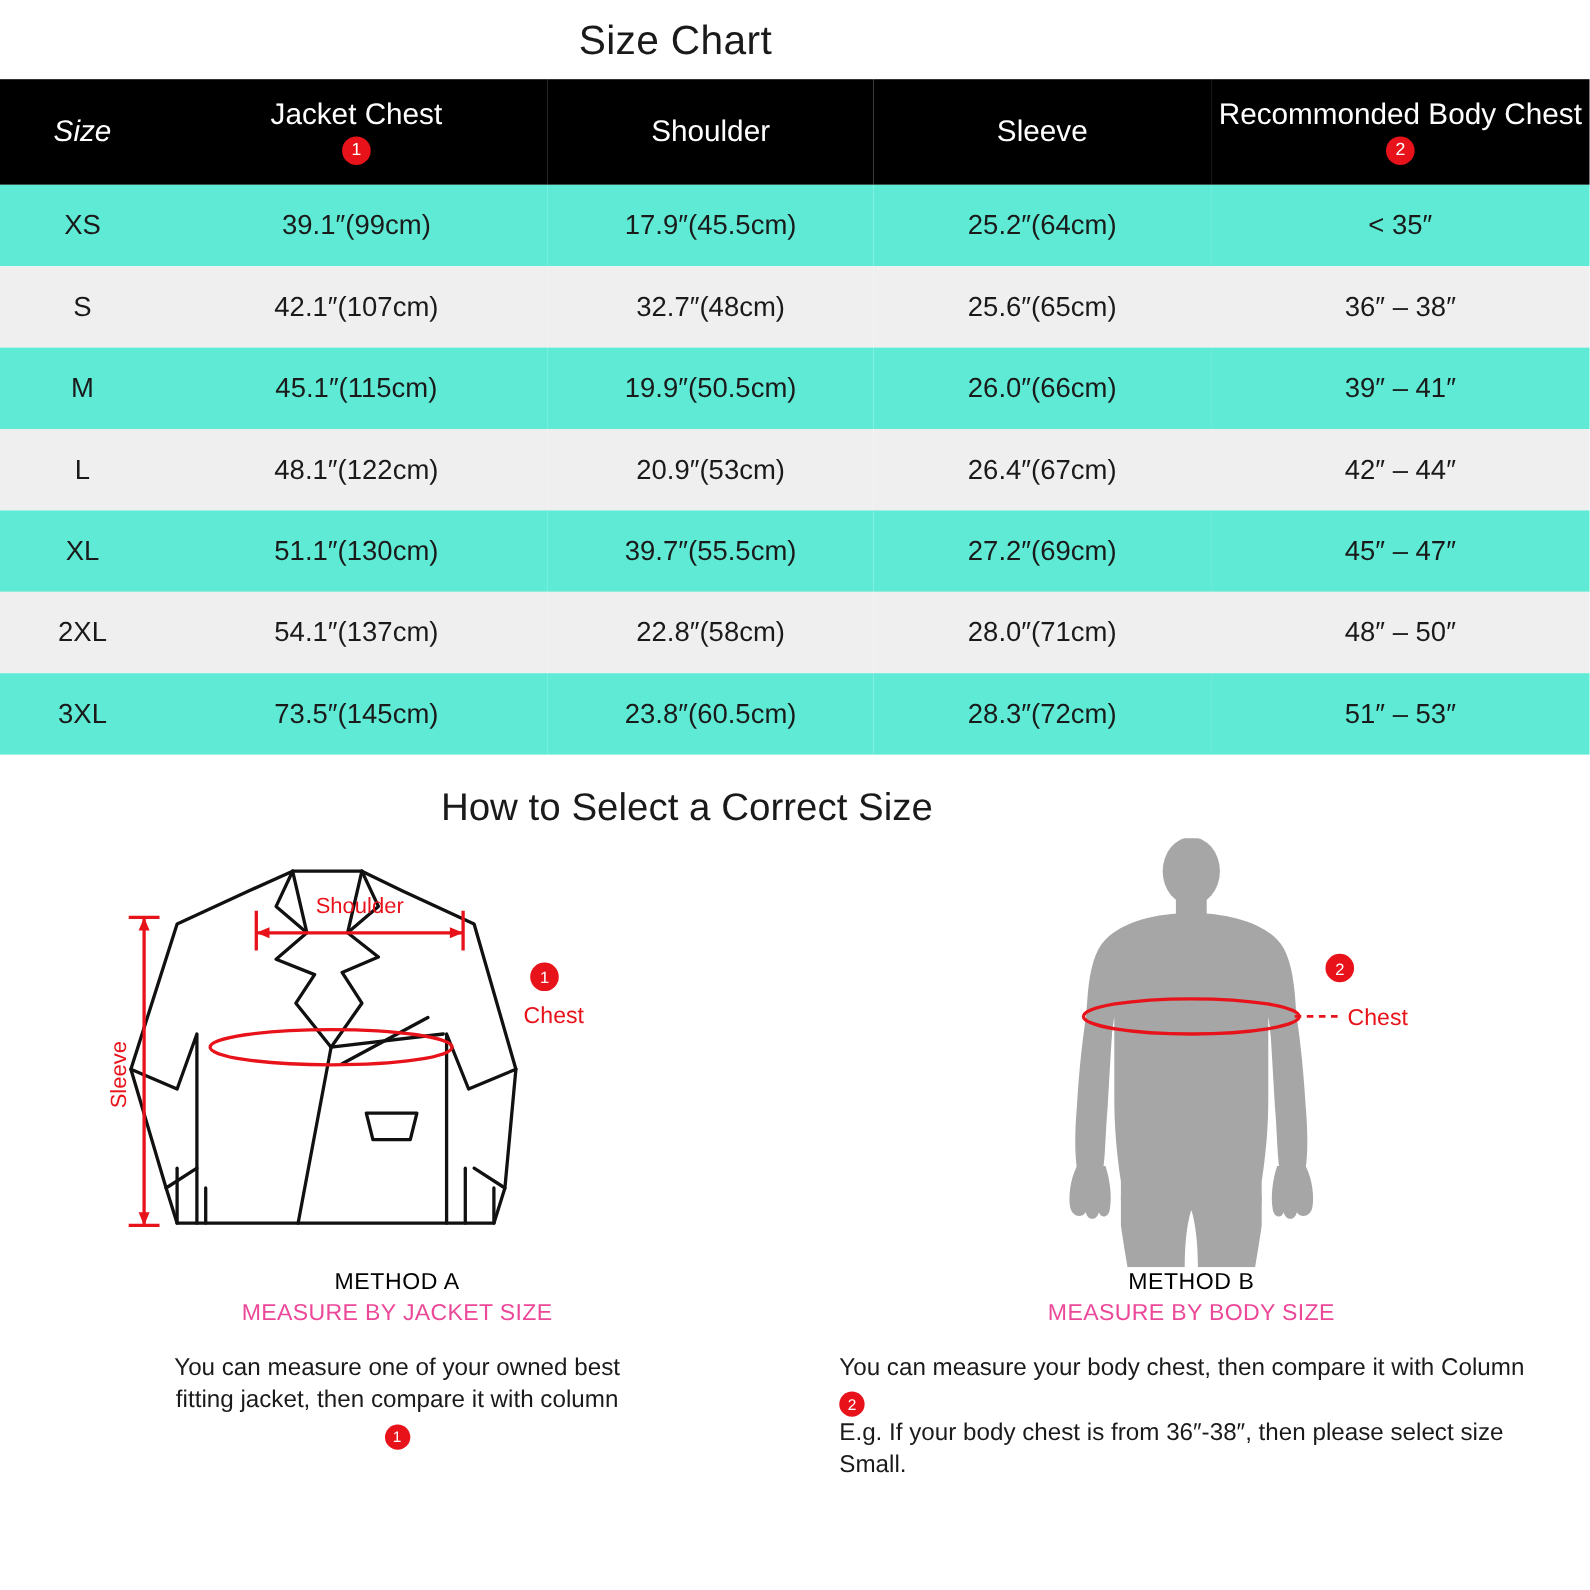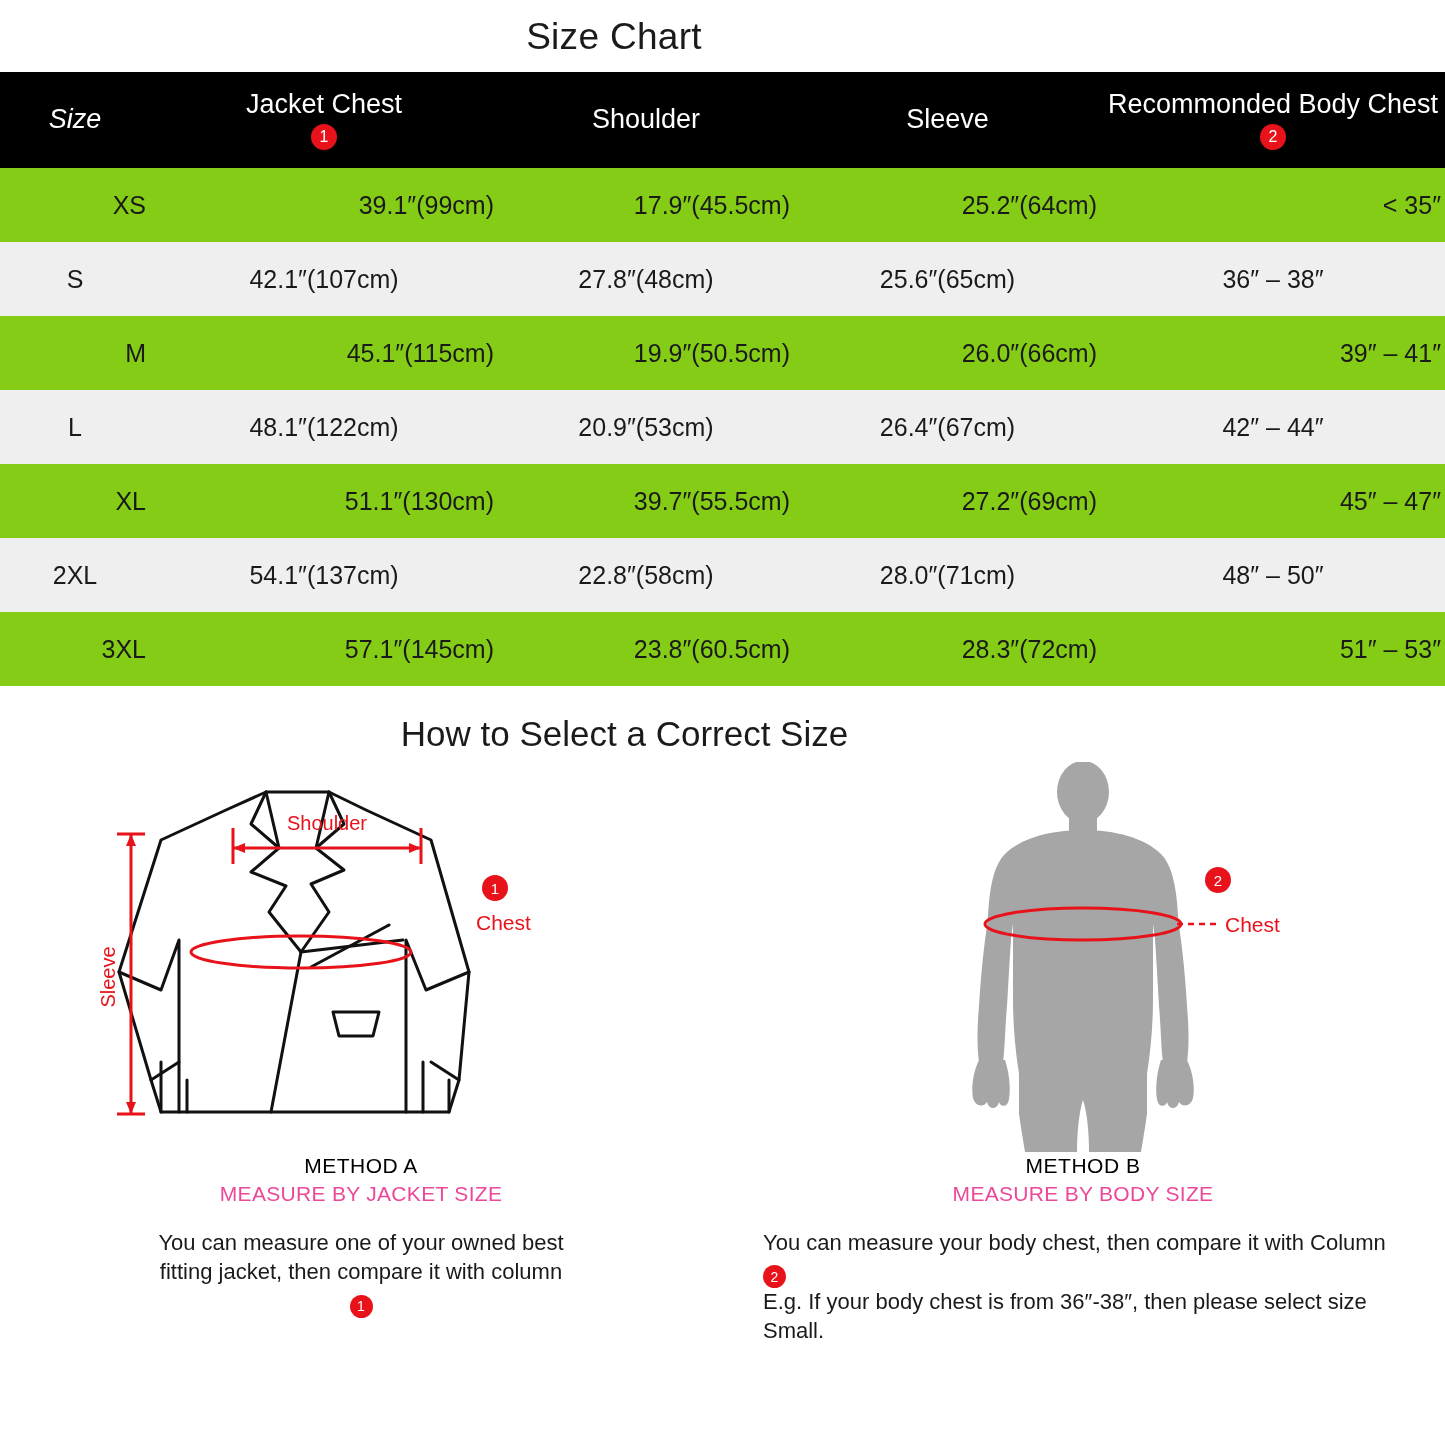--- a/index.html
+++ b/index.html
@@ -54,21 +54,21 @@
   thead th.hsize { font-size: 27px; font-style: italic; }
   thead th .hl1 { display: block; }
   tbody td {
     text-align: center;
     font-size: 25px;
     height: 74px;
     color: #1a1a1a;
     padding: 0 4px;
     vertical-align: middle;
   }
-  tbody tr.odd td { background: #84cc16; text-align: right; }
+  tbody tr.odd td { background: #5eead4; }
   tbody tr.even td { background: #efefef; }
   tbody tr.odd td.first, tbody tr.even td.first { font-size: 25px; }
 
   .badge {
     display: inline-flex;
     align-items: center;
     justify-content: center;
     width: 26px;
     height: 26px;
     border-radius: 50%;
@@ -186,21 +186,21 @@
       <tr class="odd">
         <td class="first">XS</td>
         <td>39.1″(99cm)</td>
         <td>17.9″(45.5cm)</td>
         <td>25.2″(64cm)</td>
         <td>&lt; 35″</td>
       </tr>
       <tr class="even">
         <td class="first">S</td>
         <td>42.1″(107cm)</td>
-        <td>27.8″(48cm)</td>
+        <td>32.7″(48cm)</td>
         <td>25.6″(65cm)</td>
         <td>36″ – 38″</td>
       </tr>
       <tr class="odd">
         <td class="first">M</td>
         <td>45.1″(115cm)</td>
         <td>19.9″(50.5cm)</td>
         <td>26.0″(66cm)</td>
         <td>39″ – 41″</td>
       </tr>
@@ -220,21 +220,21 @@
       </tr>
       <tr class="even">
         <td class="first">2XL</td>
         <td>54.1″(137cm)</td>
         <td>22.8″(58cm)</td>
         <td>28.0″(71cm)</td>
         <td>48″ – 50″</td>
       </tr>
       <tr class="odd">
         <td class="first">3XL</td>
-        <td>57.1″(145cm)</td>
+        <td>73.5″(145cm)</td>
         <td>23.8″(60.5cm)</td>
         <td>28.3″(72cm)</td>
         <td>51″ – 53″</td>
       </tr>
     </tbody>
   </table>
 
   <div class="howto-title">How to Select a Correct Size</div>
 
   <div class="panels">

